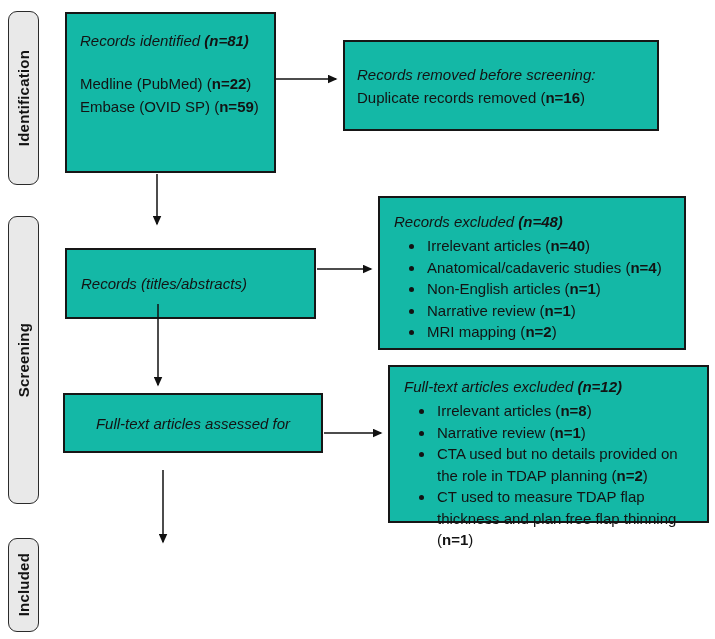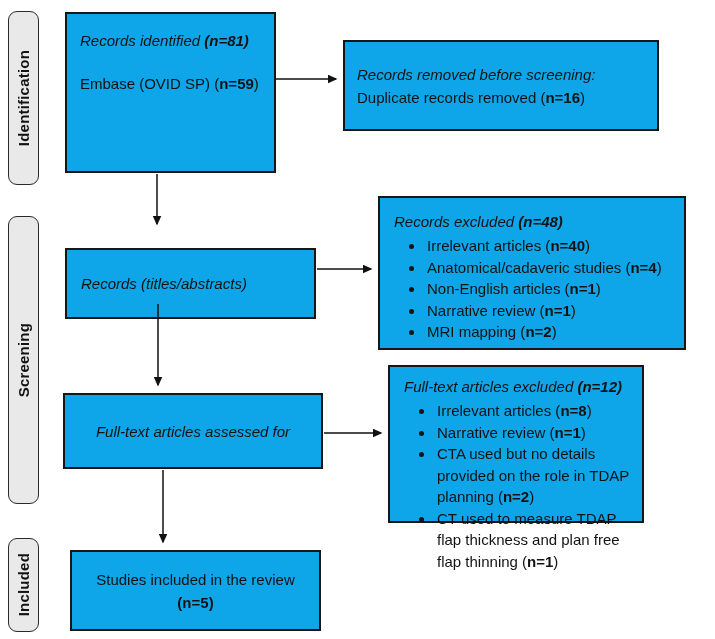--- a/index.html
+++ b/index.html
@@ -34,29 +34,29 @@
     white-space: nowrap;
     letter-spacing: 0.2px;
   }
   #stage-identification { top: 11px;  height: 174px; }
   #stage-screening      { top: 216px; height: 288px; }
   #stage-included       { top: 538px; height: 94px;  }
 
   
   .fbox {
     position: absolute;
-    background: #0ea5e9;
+    background: #14b8a6;
     border: 2px solid #161616;
   }
   #box-identified  { left: 65px;  top: 12px;  width: 211px; height: 161px; padding: 15px 12px 0 13px; }
   #box-removed     { left: 343px; top: 40px;  width: 316px; height: 91px;  padding: 0 12px; }
   #box-screened    { left: 65px;  top: 248px; width: 251px; height: 71px;  padding: 0 14px; }
   #box-rec-excluded{ left: 378px; top: 196px; width: 308px; height: 154px; padding: 12px 8px 0 14px; }
-  #box-fulltext    { left: 63px;  top: 393px; width: 260px; height: 76px;  padding: 0 8px; }
-  #box-ft-excluded { left: 388px; top: 365px; width: 256px; height: 158px; padding: 8px 6px 0 14px; }
+  #box-fulltext    { left: 63px;  top: 393px; width: 260px; height: 60px;  padding: 0 8px; }
+  #box-ft-excluded { left: 388px; top: 365px; width: 321px; height: 158px; padding: 8px 6px 0 14px; }
   #box-included    { left: 70px;  top: 550px; width: 251px; height: 81px;  padding: 0 8px; }
 
   .it { font-style: italic; }
   .bd { font-weight: 700; }
   .bi { font-weight: 700; font-style: italic; }
 
   .line { line-height: 23px; }
   .heading-gap { height: 20px; }
   .vcentered { display: flex; flex-direction: column; justify-content: center; height: 100%; }
   .centered  { display: flex; flex-direction: column; justify-content: center; text-align: center; height: 100%; }
@@ -77,20 +77,21 @@
   <div class="stage" id="stage-screening">
     <span class="vtext">Screening</span>
   </div>
   <div class="stage" id="stage-included">
     <span class="vtext">Included</span>
   </div>
 
   <div class="fbox" id="box-identified">
     <div class="line"><span class="it">Records identified </span><span class="bi">(n=81)</span></div>
     <div class="heading-gap"></div>
+    <div class="line"><span>Medline (PubMed) (</span><span class="bd">n=22</span><span>)</span></div>
     <div class="line"><span>Embase (OVID SP) (</span><span class="bd">n=59</span><span>)</span></div>
   </div>
 
   <div class="fbox" id="box-removed">
     <div class="vcentered">
       <div class="line it">Records removed before screening:</div>
       <div class="line"><span>Duplicate records removed (</span><span class="bd">n=16</span><span>)</span></div>
     </div>
   </div>
 
@@ -120,26 +121,20 @@
   <div class="fbox" id="box-ft-excluded">
     <div class="line"><span class="it">Full-text articles excluded </span><span class="bi">(n=12)</span></div>
     <ul class="blt">
       <li><span>Irrelevant articles (</span><span class="bd">n=8</span><span>)</span></li>
       <li><span>Narrative review (</span><span class="bd">n=1</span><span>)</span></li>
       <li><span>CTA used but no details provided on the role in TDAP planning (</span><span class="bd">n=2</span><span>)</span></li>
       <li><span>CT used to measure TDAP flap thickness and plan free flap thinning (</span><span class="bd">n=1</span><span>)</span></li>
     </ul>
   </div>
 
-  <div class="fbox" id="box-included">
-    <div class="centered">
-      <div class="line">Studies included in the review</div>
-      <div class="line"><span class="bd">(</span><span class="bd">n=5</span><span class="bd">)</span></div>
-    </div>
-  </div>
 
   <svg class="arrows" width="715" height="639" xmlns="http://www.w3.org/2000/svg">
     <defs>
       <marker id="ah" markerWidth="10" markerHeight="9" refX="8.5" refY="4.5" orient="auto" markerUnits="userSpaceOnUse">
         <path d="M0,0 L10,4.5 L0,9 z" fill="#111111"></path>
       </marker>
     </defs>
     <line x1="276" y1="79" x2="336" y2="79" stroke="#111111" stroke-width="1.5" marker-end="url(#ah)"></line>
     <line x1="157" y1="174" x2="157" y2="224" stroke="#111111" stroke-width="1.5" marker-end="url(#ah)"></line>
     <line x1="317" y1="269" x2="371" y2="269" stroke="#111111" stroke-width="1.5" marker-end="url(#ah)"></line>

